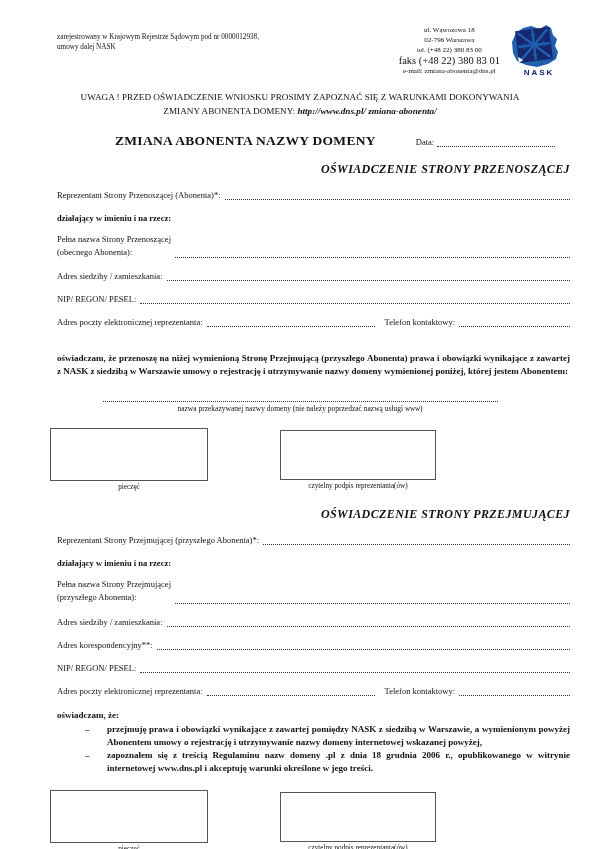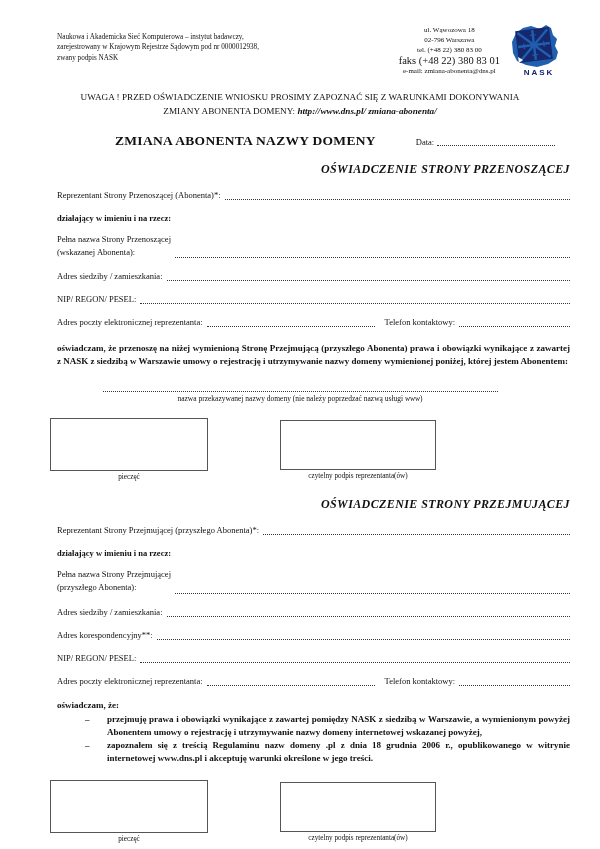--- a/index.html
+++ b/index.html
@@ -27,37 +27,37 @@
   .logo svg { display:block; margin:0 auto; }
   .logo-name { font-size:8px; font-weight:bold; letter-spacing:2px; color:#16276d; font-family:"Liberation Sans",sans-serif; margin-top:-2px; }
 
   
   .notice { text-align:center; font-size:9.2px; line-height:1.5; margin-top:14px; }
   .notice .url { font-weight:bold; font-style:italic; }
 
   
   .title-row { display:flex; align-items:baseline; margin-top:14px; padding:0 27px 0 85px; }
   .doc-title { font-size:13.5px; font-weight:bold; letter-spacing:.3px; flex:0 0 auto; }
-  .date-wrap { margin-left:auto; display:flex; align-items:flex-start; font-size:8.5px;padding-left:40px; }
+  .date-wrap { margin-left:auto; display:flex; align-items:flex-end; font-size:8.5px;padding-left:40px; }
   .date-leader { width:118px; border-bottom:1px dotted #333; margin-left:3px; height:9px; }
 
   .sec-heading { text-align:right; font-size:12px; font-weight:bold; font-style:italic; letter-spacing:.4px; }
   .sec-heading.first { margin-top:13px; }
   .sec-heading.second { margin-top:16px; }
 
   
   .row { display:flex; align-items:flex-end; margin-top:13px; }
   .row .lbl { white-space:nowrap; padding-right:4px;text-align:center; }
   .leader { flex:1 1 auto; border-bottom:1px dotted #333; height:10px; min-width:20px; }
   .bold { font-weight:bold; }
   .two-line-lbl { width:118px; line-height:1.5; }
   .pair .leader.mid { flex:0 0 168px; margin-right:10px; }
 
   
-  .decl { margin-top:15px; font-size:9px; font-weight:bold; text-align:justify; line-height:1.45; }
+  .decl { margin-top:25px; font-size:9px; font-weight:bold; text-align:justify; line-height:1.45; }
   .decl-intro { margin-top:14px; font-size:9px; font-weight:bold; }
   .bullets { margin-top:3px; }
   .bullet { display:flex; font-size:9px; font-weight:bold; line-height:1.45; text-align:justify; padding-left:28px; }
   .bullet .dash { flex:0 0 22px; }
   .bullet .btxt { flex:1; }
 
   
   .domain-line { margin:16px auto 0 auto; width:395px; border-bottom:1px dotted #333; height:8px; }
   .domain-caption { text-align:center; font-size:7.5px; margin-top:2px; }
   .domain-caption .it { font-style:italic; }
@@ -70,23 +70,22 @@
   .sig-box.short { height:50px; margin-top:2px; }
   .sig-cap { text-align:center; font-size:7.2px; margin-top:2px; }
 </style>
 </head>
 <body>
 
 <div class="page">
 
   <div class="hdr">
     <div class="hdr-company">
-      <div>Naukowa i Akademicka Sieć Komputerowa – instytut badawczy,</div>
       <div>zarejestrowany w  Krajowym Rejestrze Sądowym pod nr  0000012938,</div>
-      <div>zwany podpis NASK</div>
+      <div>umowy dalej NASK</div>
     </div>
     <div class="hdr-right">
       <div class="hdr-contact">
         <div>ul. Wąwozowa 18</div>
         <div>02-796 Warszawa</div>
         <div>tel. (+48 22) 380 83 00</div>
         <div class="fax">faks (+48 22) 380 83 01</div>
         <div>e-mail: zmiana-abonenta@dns.pl</div>
       </div>
       <div class="logo">
@@ -139,21 +138,21 @@
       <span class="leader"></span>
     </div>
 
     <div class="row bold">
       <span class="lbl">działający w imieniu i na rzecz:</span>
     </div>
 
     <div class="row" style="margin-top:10px">
       <span class="two-line-lbl">
         <span>Pełna nazwa Strony Przenoszącej</span><br>
-        <span>(wskazanej Abonenta):</span>
+        <span>(obecnego Abonenta):</span>
       </span>
       <span class="leader"></span>
     </div>
 
     <div class="row">
       <span class="lbl">Adres siedziby / zamieszkania:</span>
       <span class="leader"></span>
     </div>
 
     <div class="row">

